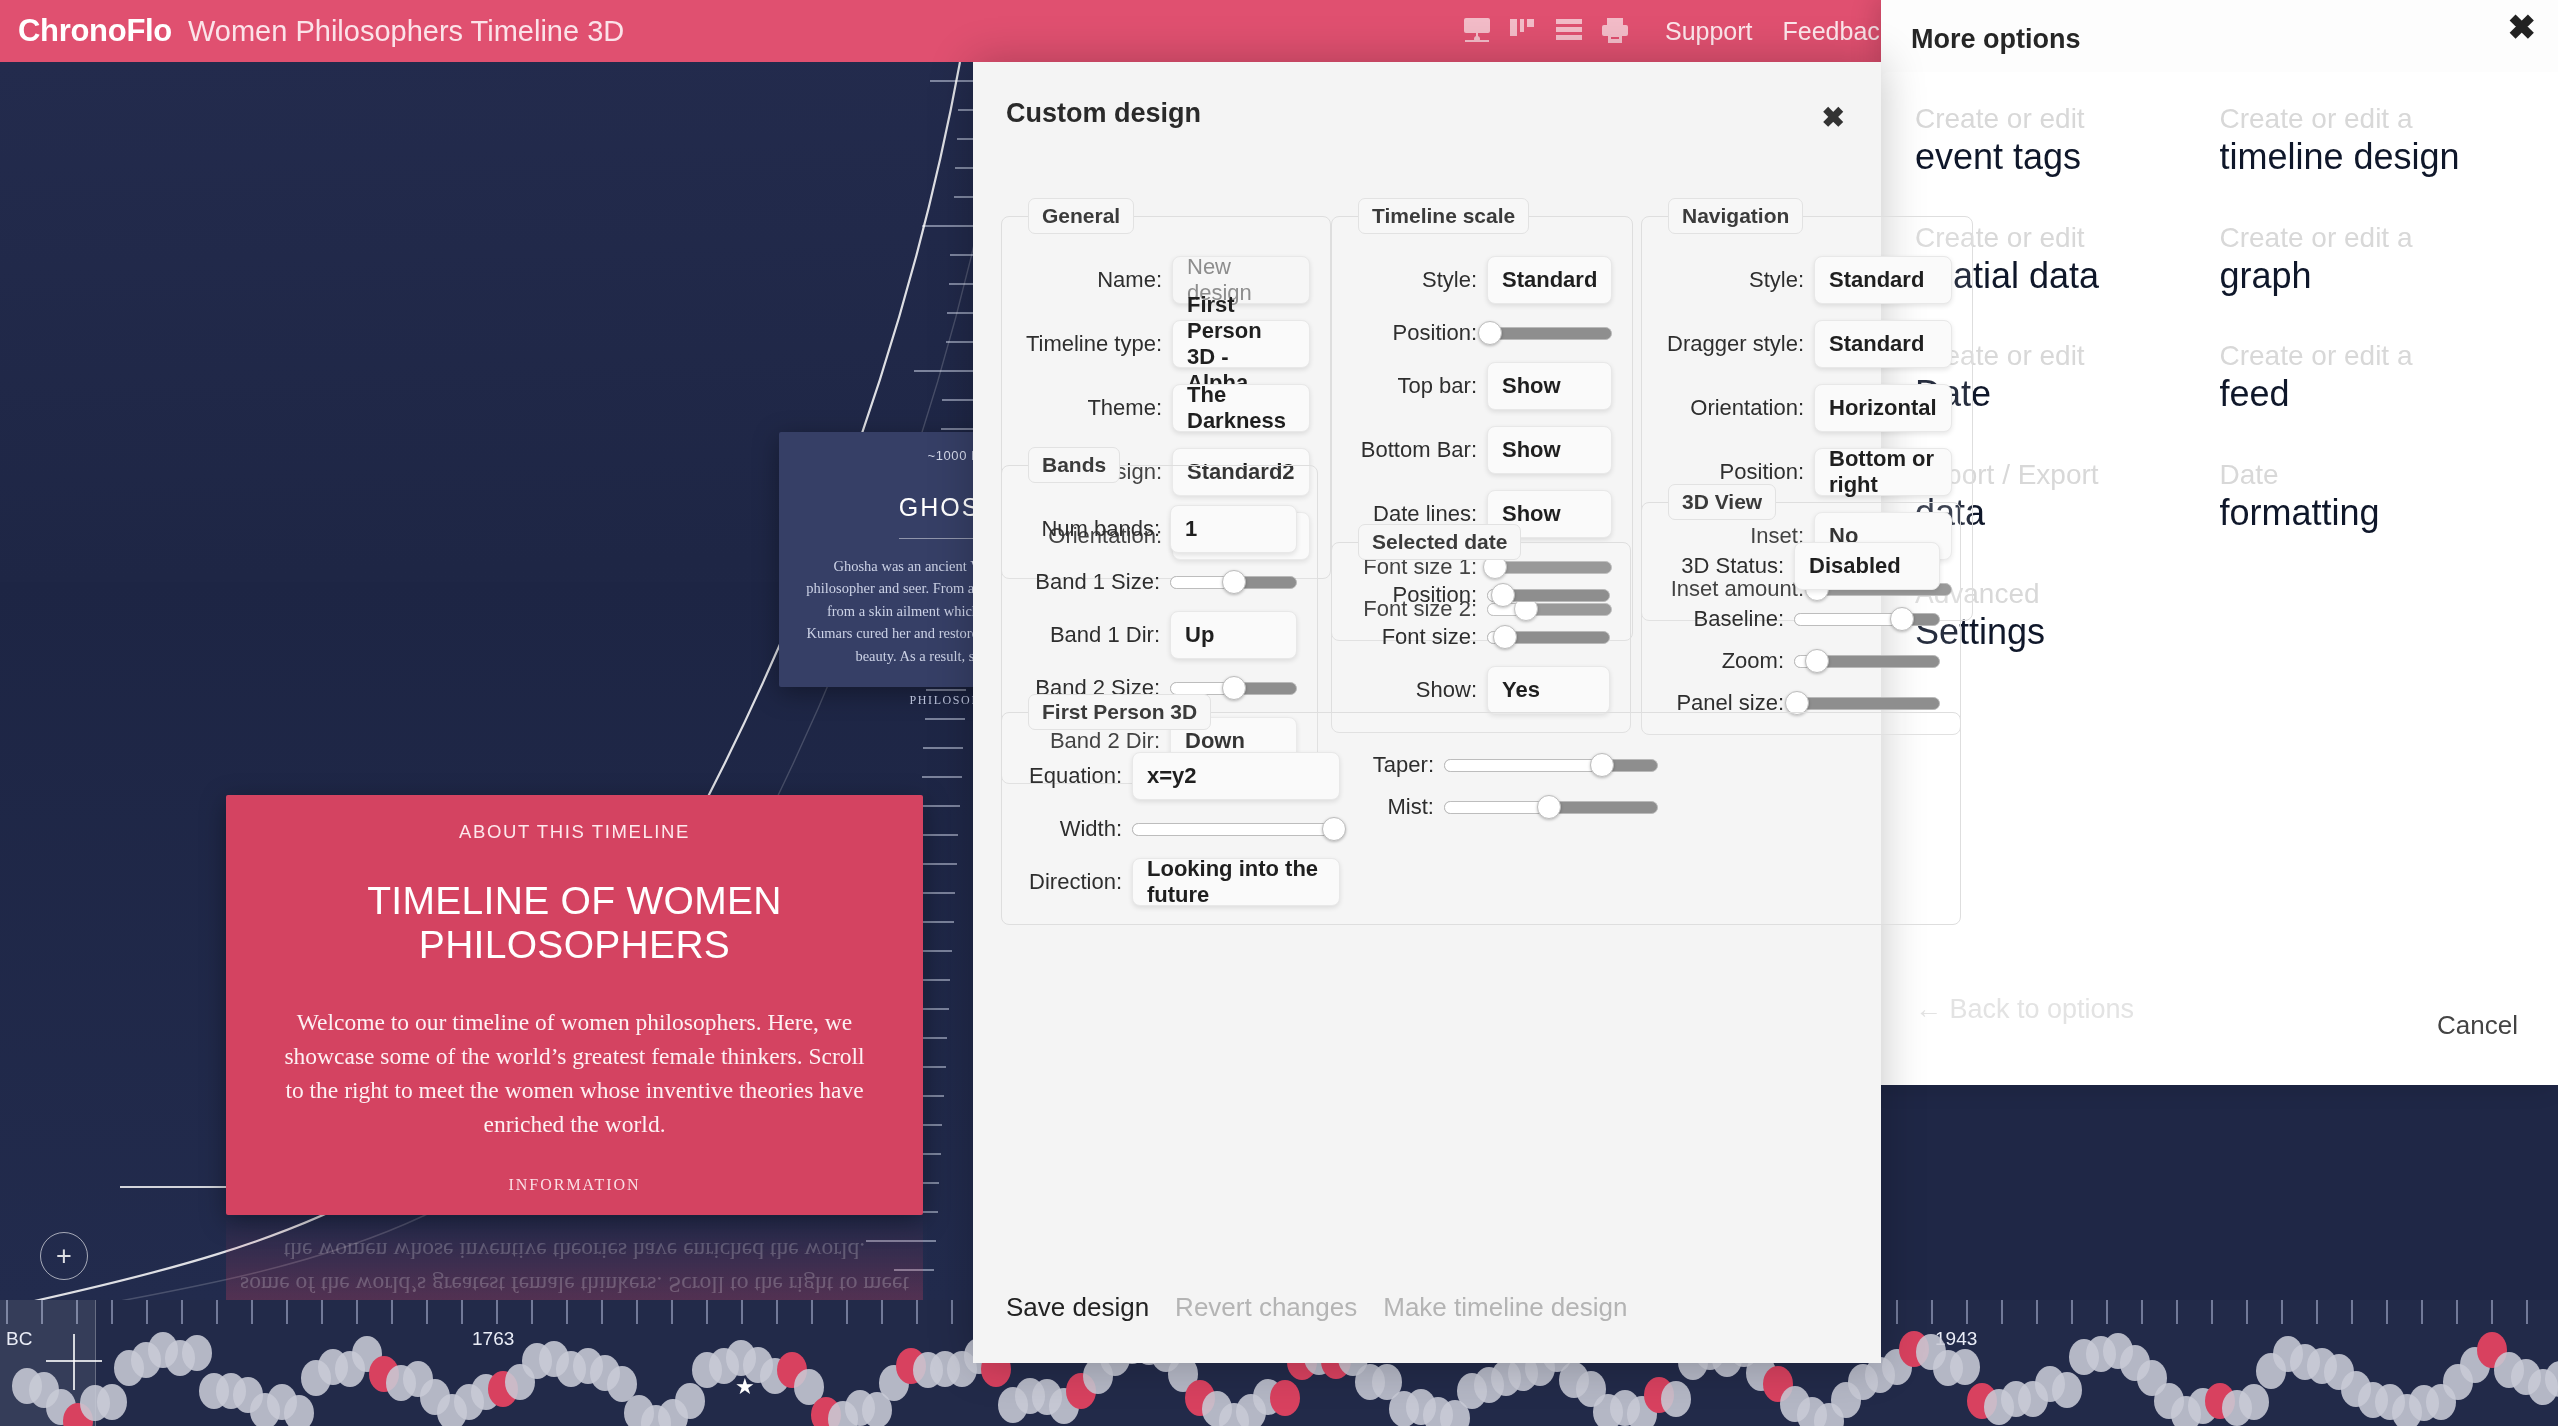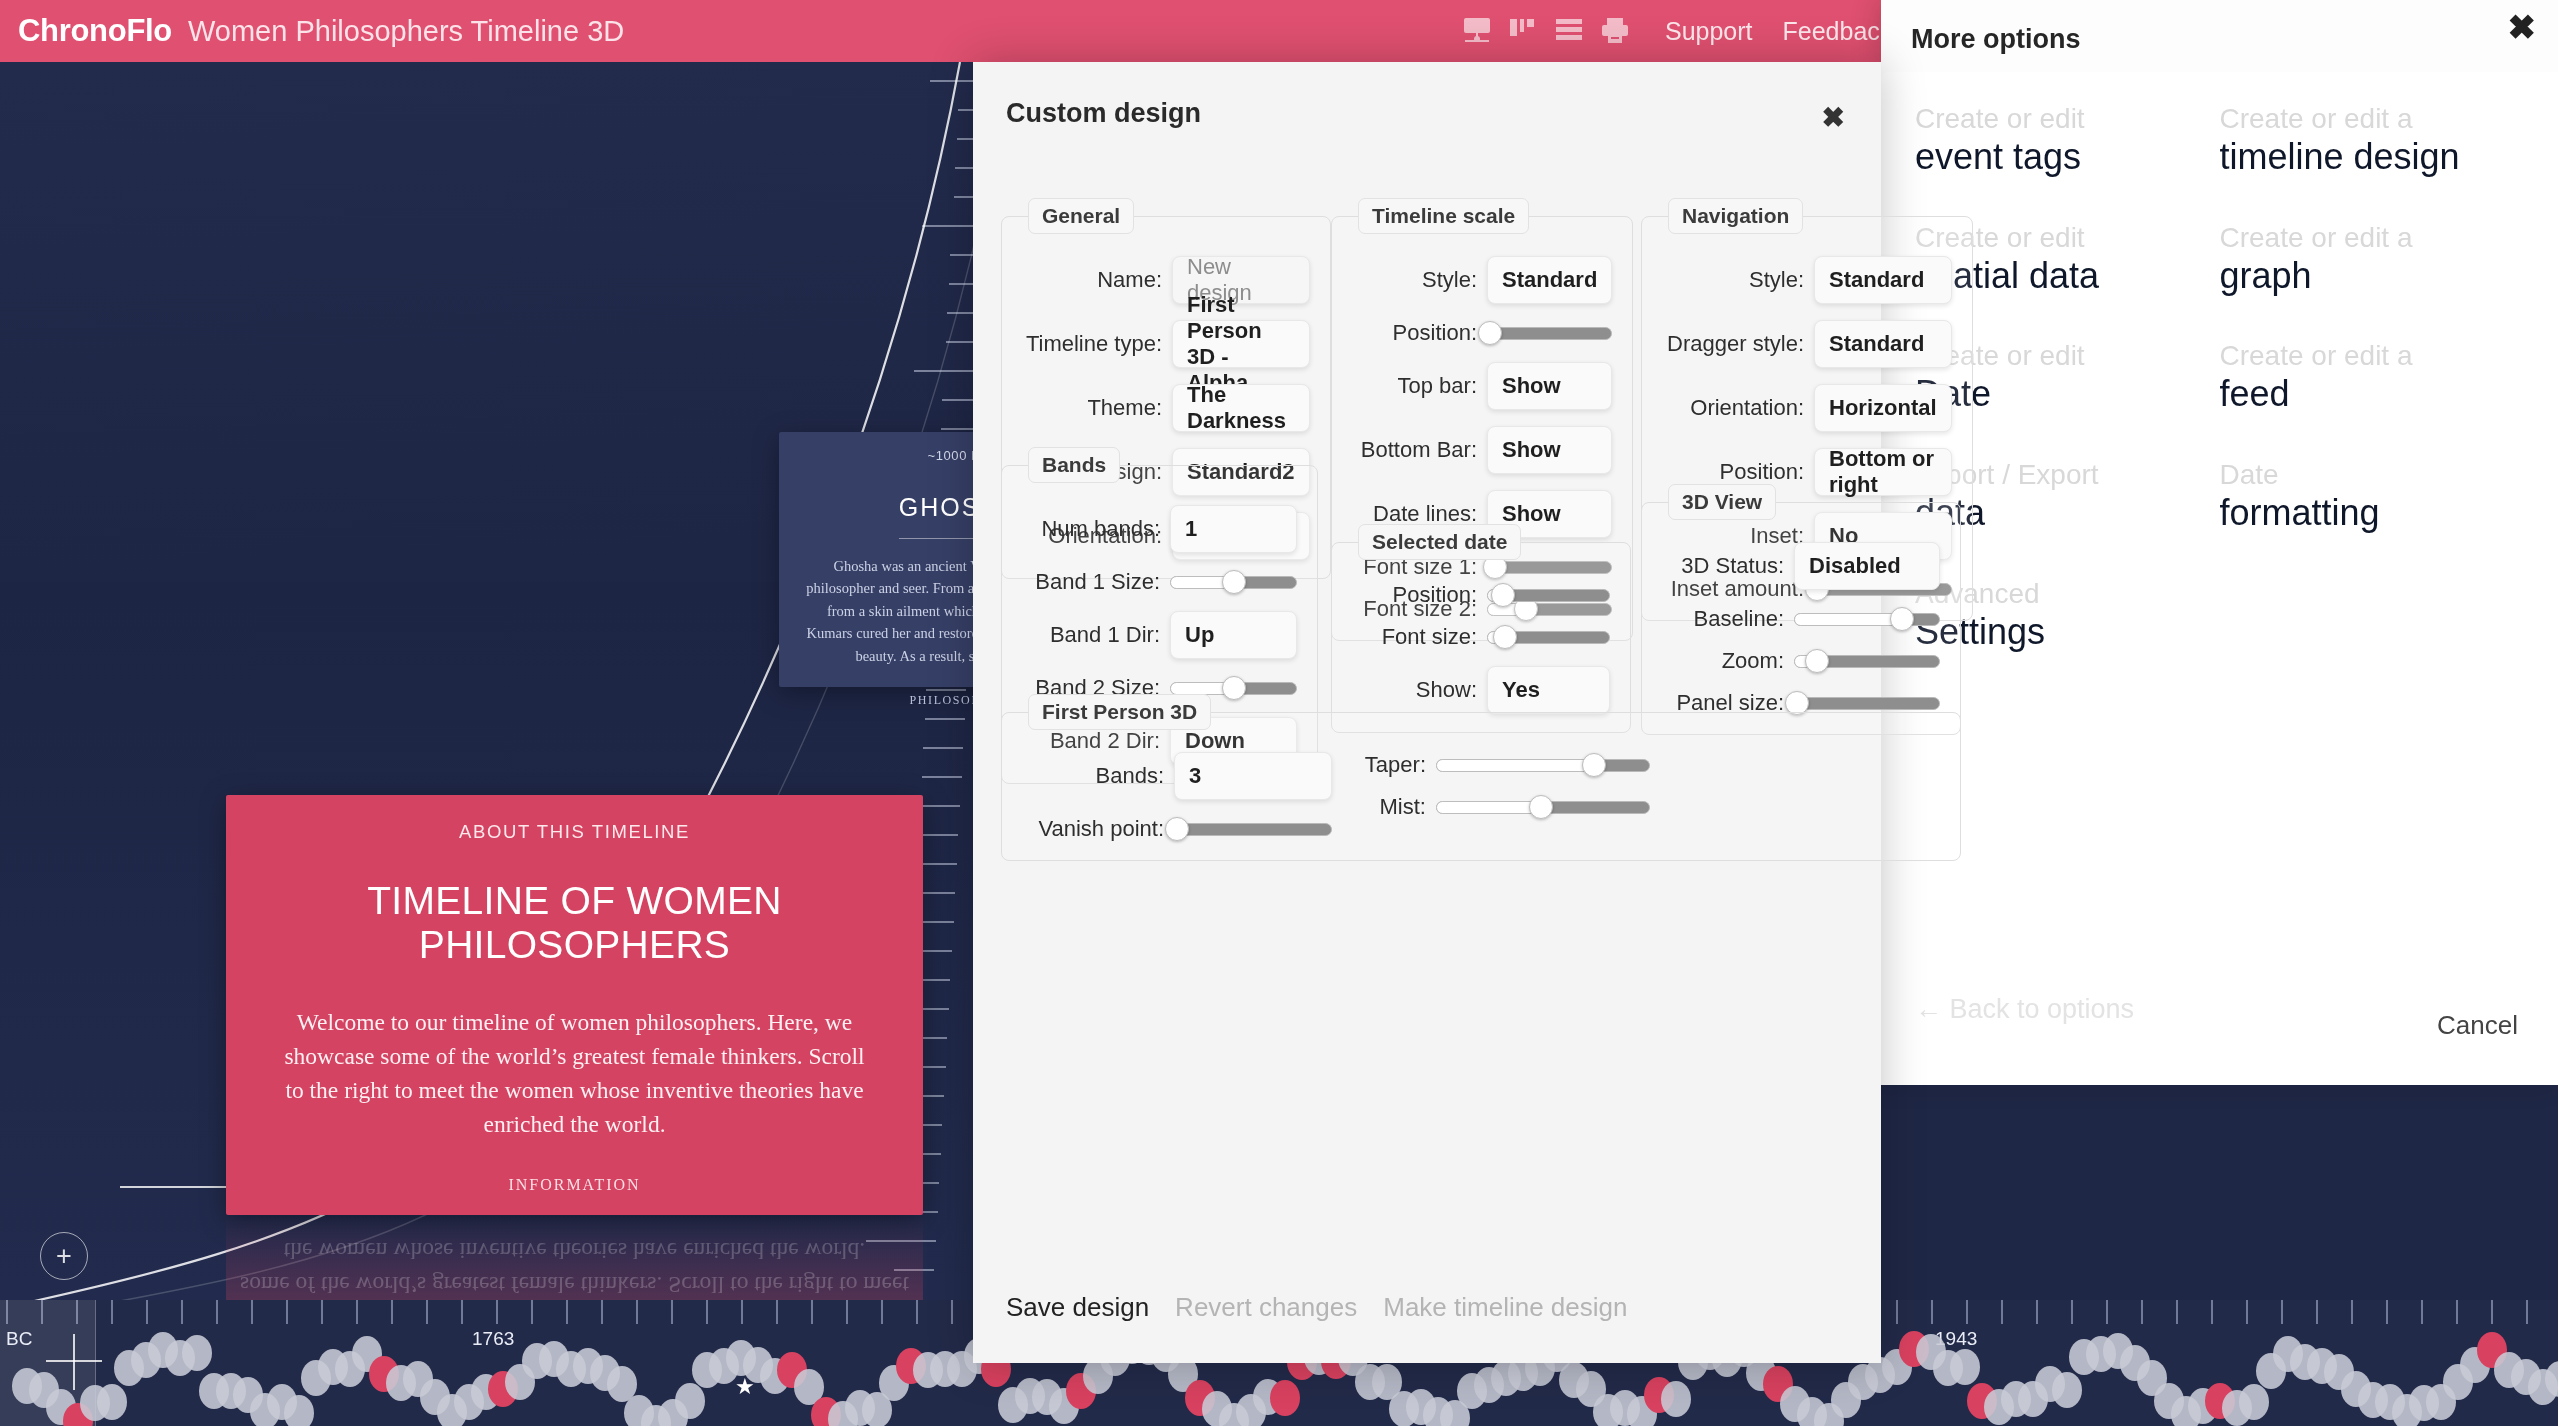--- a/index.html
+++ b/index.html
@@ -867,35 +867,41 @@
               <div class="thumb" style="left:2%"></div>
             </div>
           </div>
         </div>
       </div>
   </fieldset>
 
   <fieldset class="box fsrow" id="g-fp3d" style="left:28px; top:632px; width:960px;">
     <legend>First Person 3D</legend>
     <div style="display:flex; gap:18px;">
-      <div style="width:310px;" class="rows">
+      <div style="width:318px;" class="rows">
           <div class="frm-row">
-            <div class="frm-lab" style="width: 152px;">Bands:</div>
+            <div class="frm-lab" style="width: 110px;">Equation:</div>
             <div class="ctl">
-              <div class="sel">3</div>
+              <div class="sel">x=y2</div>
             </div>
           </div>
           <div class="frm-row">
-            <div class="frm-lab" style="width: 152px;">Vanish point:</div>
+            <div class="frm-lab" style="width: 110px;">Width:</div>
             <div class="ctl">
               <div class="slider">
                 <div class="trk"></div>
-                <div class="fill" style="width:2%"></div>
-                <div class="thumb" style="left:2%"></div>
+                <div class="fill" style="width:97%"></div>
+                <div class="thumb" style="left:97%"></div>
               </div>
+            </div>
+          </div>
+          <div class="frm-row">
+            <div class="frm-lab" style="width: 110px;">Direction:</div>
+            <div class="ctl">
+              <div class="sel">Looking into the future</div>
             </div>
           </div>
         </div>
       <div style="width:300px;" class="rows">
           <div class="frm-row">
             <div class="frm-lab" style="width: 86px;">Taper:</div>
             <div class="ctl">
               <div class="slider">
                 <div class="trk"></div>
                 <div class="fill" style="width:74%"></div>

